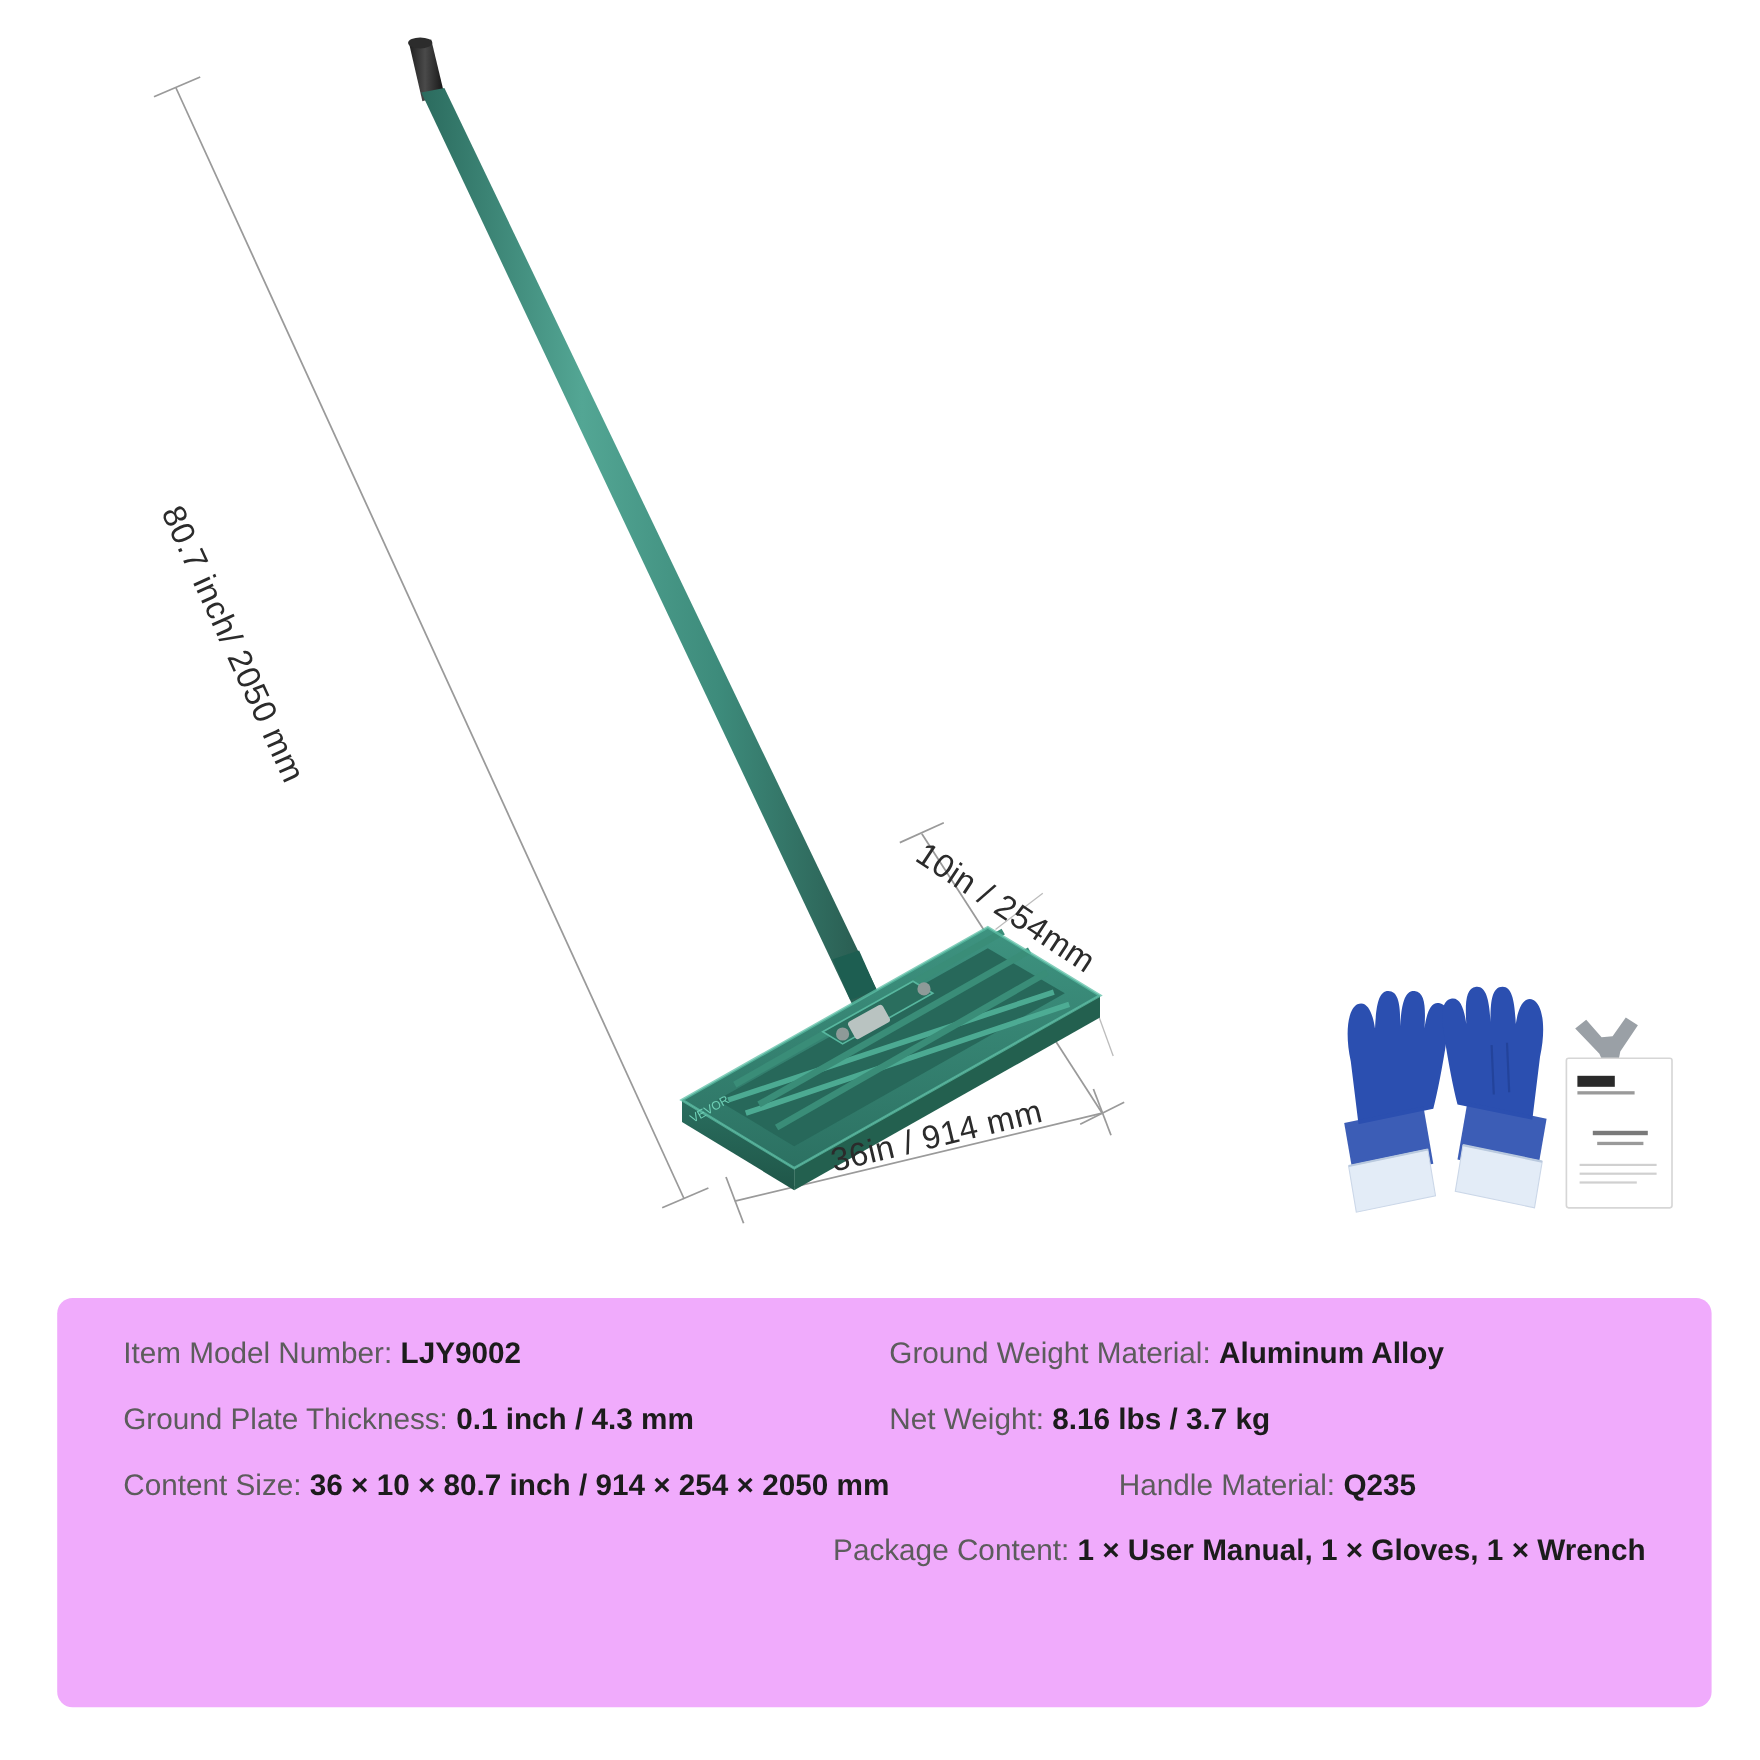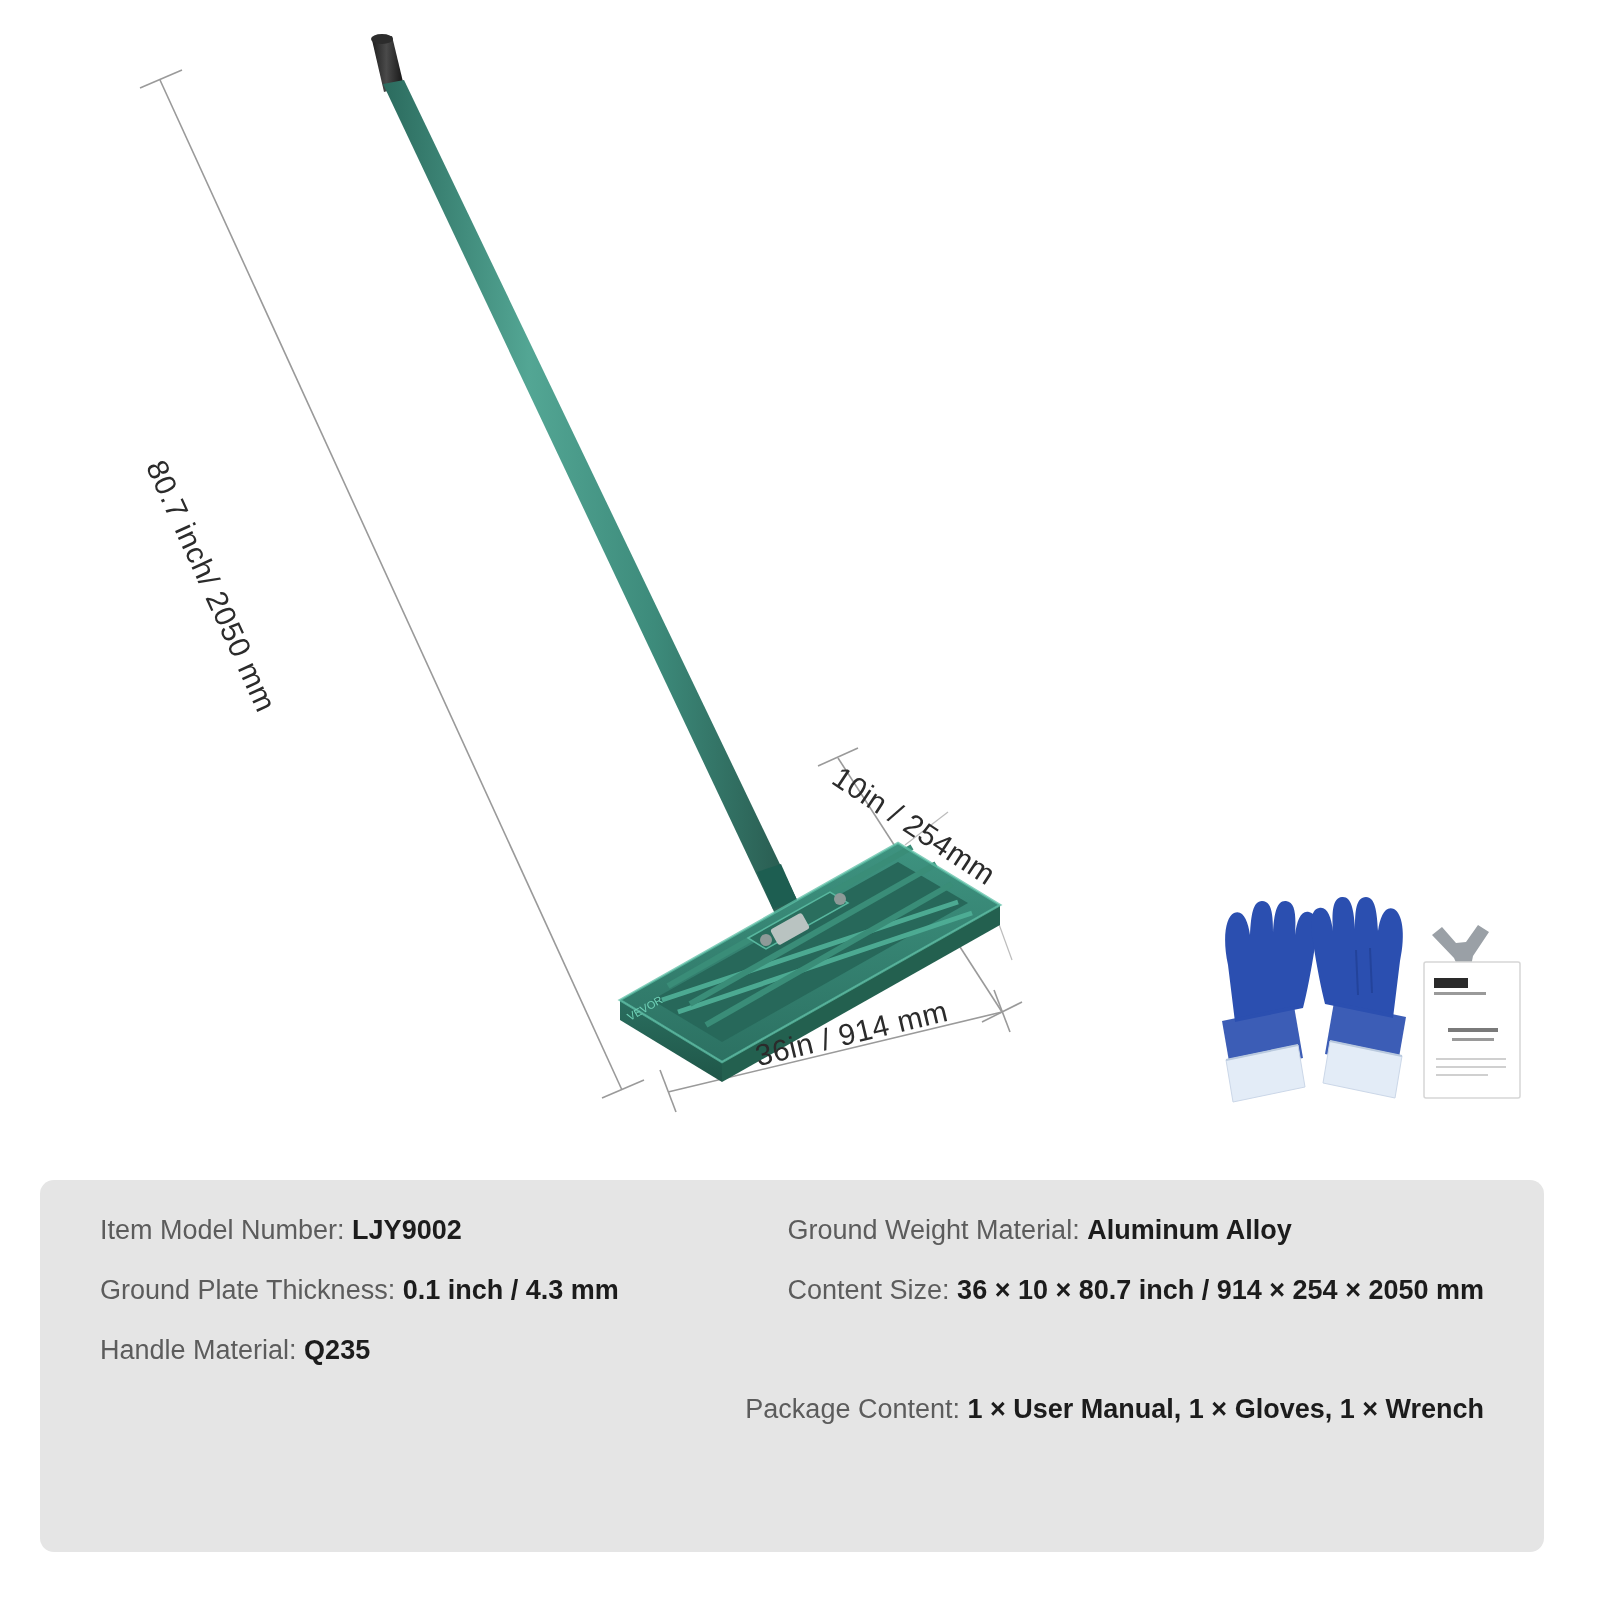--- a/index.html
+++ b/index.html
@@ -51,46 +51,46 @@
   #dim-depth-label {
     left: 845px;
     top: 760px;
     transform: rotate(33.5deg);
     transform-origin: left top;
   }
 
   
   #spec-panel {
     position: absolute;
-    left: 40px;
+    left: 52px;
     top: 1180px;
     width: 1504px;
     height: 372px;
-    background: #e5e5e5;
+    background: #f0abfc;
     border-radius: 14px;
     box-sizing: border-box;
     padding: 34px 60px 20px 60px;
   }
   .spec-grid {
     display: grid;
     grid-template-columns: 1fr 1fr;
     row-gap: 26px;
   }
   .spec-item {
     font-size: 27px;
     color: #5c5c5c;
     line-height: 1.25;
     white-space: nowrap;
   }
   .spec-item .val {
     color: #1c1c1c;
     font-weight: bold;
   }
   .spec-item.right-align {
-    text-align: left;
+    text-align: center;
   }
   .spec-item.col-span {
     grid-column: 1 / span 2;
     text-align: right;
   }
 </style>
 </head>
 <body>
 
 <div id="canvas">
@@ -242,20 +242,24 @@
 
       <div class="spec-item">
         <span>Ground Weight Material:</span>
         <span class="val">Aluminum Alloy</span>
       </div>
 
       <div class="spec-item">
         <span>Ground Plate Thickness:</span>
         <span class="val">0.1 inch / 4.3 mm</span>
       </div>
+      <div class="spec-item">
+        <span>Net Weight:</span>
+        <span class="val">8.16 lbs / 3.7 kg</span>
+      </div>
 
       <div class="spec-item">
         <span>Content Size:</span>
         <span class="val">36 × 10 × 80.7 inch / 914 × 254 × 2050 mm</span>
       </div>
       <div class="spec-item right-align">
         <span>Handle Material:</span>
         <span class="val">Q235</span>
       </div>
 

